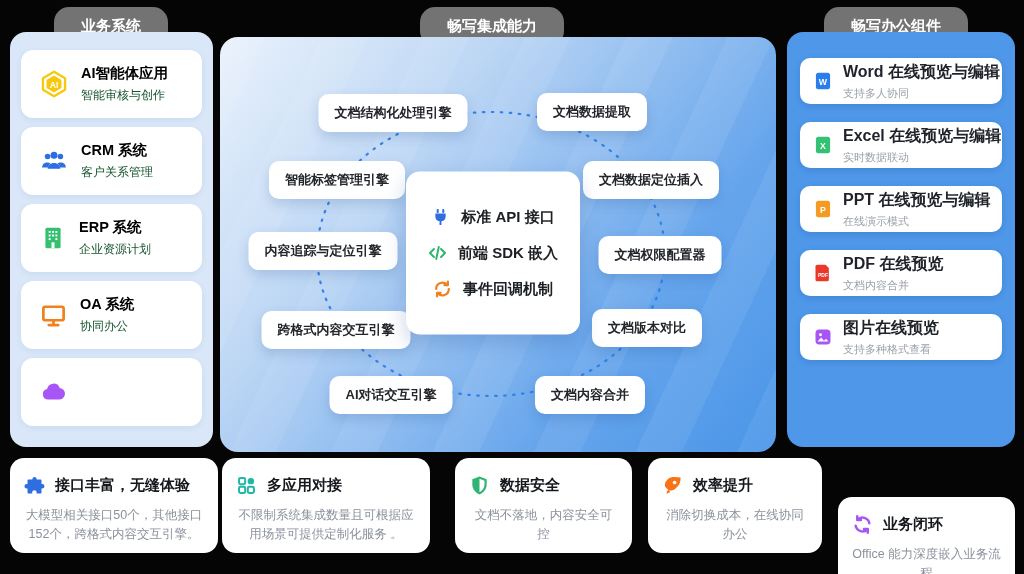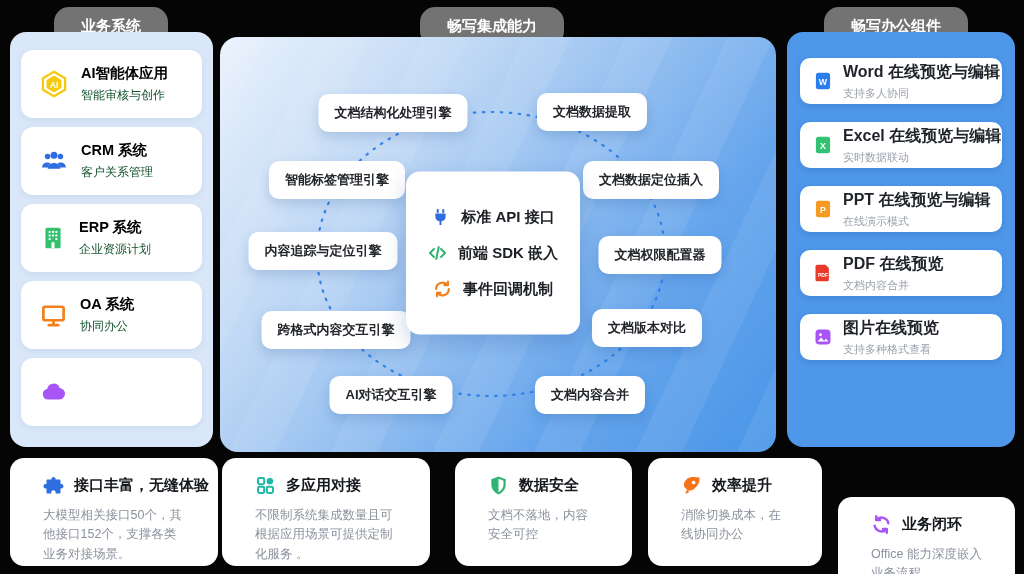--- a/index.html
+++ b/index.html
@@ -40,21 +40,21 @@
   .center-row{display:flex;align-items:center;gap:11px;white-space:nowrap;}
   .center-row .lbl{font-size:15px;font-weight:bold;color:#1c1f24;}
 
   
   .off-card{background:#fff;border-radius:10px;height:46px;display:flex;align-items:center;
             padding-left:13px;gap:10px;box-shadow:0 2px 6px rgba(20,60,120,.18);}
   .off-card .txt .t{font-size:16px;font-weight:bold;color:#1f2329;white-space:nowrap;}
   .off-card .txt .s{font-size:11px;color:#9aa0ab;margin-top:3px;}
 
   
-  .feat{position:absolute;top:458px;height:108px;background:#fff;border-radius:14px;padding:17px 33px;}
+  .feat{position:absolute;top:458px;height:95px;background:#fff;border-radius:14px;padding:17px 14px;text-align:center;}
   .feat .head{display:flex;align-items:center;gap:10px;}
   .feat .head .t{font-size:15px;font-weight:bold;color:#15181d;white-space:nowrap;}
   .feat .d{font-size:12.5px;color:#8b919c;margin-top:10px;line-height:1.55;}
   .f1{left:10px;width:208px;}  .f2{left:222px;width:208px;}
   .f3{left:455px;width:177px;} .f4{left:648px;width:174px;}
   .f5{left:838px;width:177px;margin-top:39px;}
 </style>
 </head>
 <body>
 
@@ -268,21 +268,21 @@
 
   <div class="feat f1">
     <div class="head">
       <span class="icon">
         <svg width="21" height="21" viewBox="0 0 24 24" fill="#2e6ee0">
             <path d="M9.5 4.2a2.6 2.6 0 0 1 5 0c0 .3-.1.6-.2.8H19a1 1 0 0 1 1 1v4.5c.3-.1.5-.2.8-.2a2.6 2.6 0 0 1 0 5.2c-.3 0-.5-.1-.8-.2V20a1 1 0 0 1-1 1h-4.7c.1-.3.2-.6.2-.9a2.6 2.6 0 0 0-5.2 0c0 .3.1.6.2.9H5a1 1 0 0 1-1-1v-4.7c-.3.1-.6.2-.9.2a2.6 2.6 0 0 1 0-5.2c.3 0 .6.1.9.2V6a1 1 0 0 1 1-1h4.7c-.1-.2-.2-.5-.2-.8z"></path>
           </svg>
       </span>
       <span class="t">接口丰富，无缝体验</span>
     </div>
-    <div class="d">大模型相关接口50个，其他接口152个，支撑各类业务对接场景。</div>
+    <div class="d">大模型相关接口50个，其他接口152个，跨格式内容交互引擎。</div>
   </div>
 
   <div class="feat f2">
     <div class="head">
       <span class="icon">
         <svg width="21" height="21" viewBox="0 0 24 24">
             <g fill="none" stroke="#1fb8a6" stroke-width="2.3">
               <rect x="3.5" y="3.5" width="7" height="7" rx="1.6"></rect>
               <rect x="3.5" y="13.5" width="7" height="7" rx="1.6"></rect>
               <rect x="13.5" y="13.5" width="7" height="7" rx="1.6"></rect>

